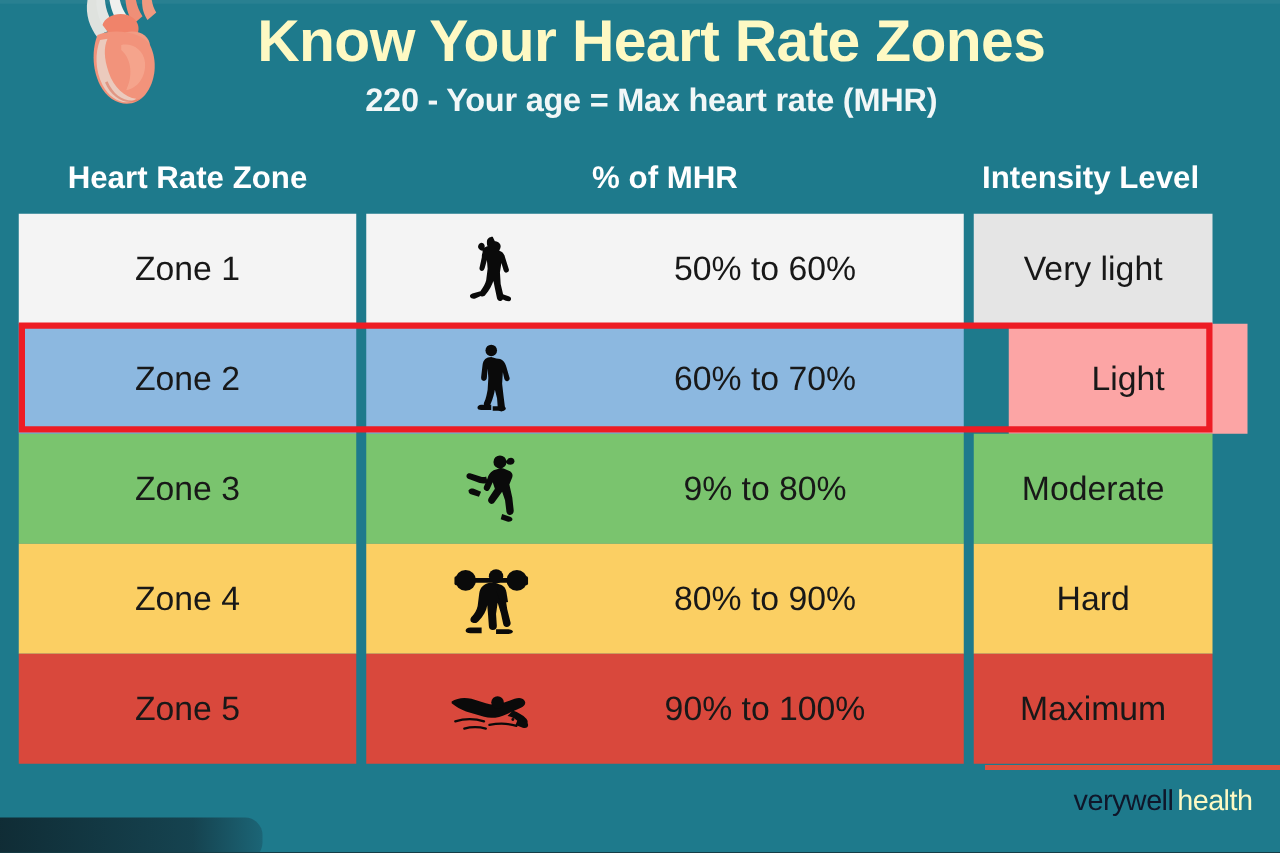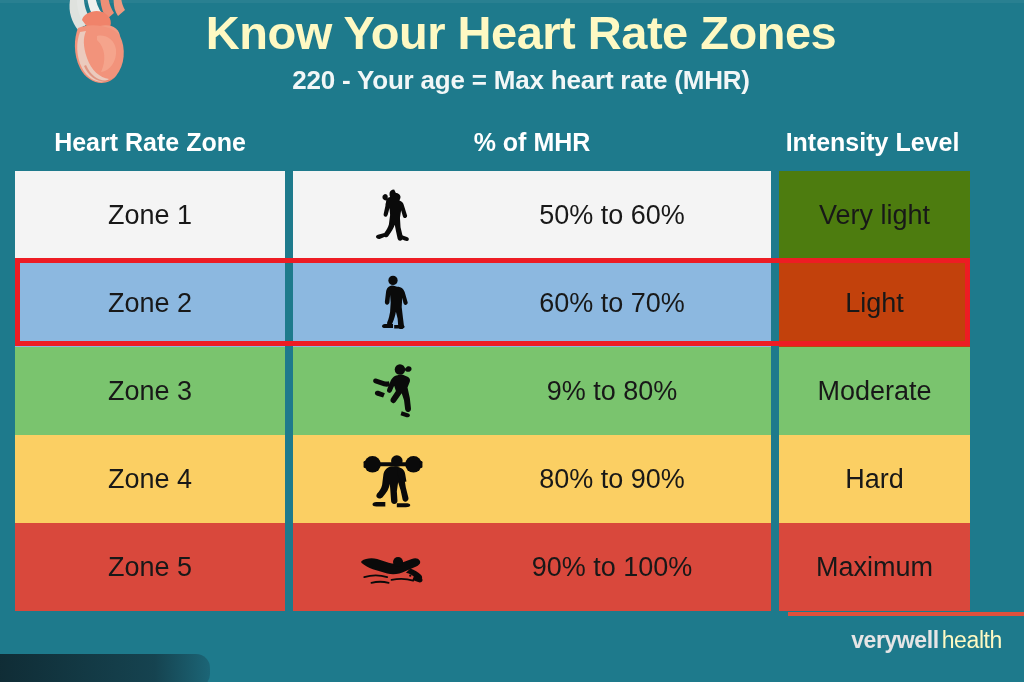--- a/index.html
+++ b/index.html
@@ -140,22 +140,22 @@
   
   #footer-logo {
     position: absolute;
     right: 22px;
     bottom: 28px;
     font-size: 23px;
     letter-spacing: -0.4px;
     white-space: nowrap;
   }
   #logo-verywell {
-    font-weight: bold;
-    color: #e5e5e5;
+    font-weight: normal;
+    color: #0f172a;
   }
   #logo-health {
     font-weight: normal;
     color: #fef9c3;
     margin-left: 3px;
   }
 
   
   #player-bar {
     position: absolute;
@@ -231,38 +231,38 @@
               <g fill="#0a0a0a">
                 <path d="M52 6c-5 0-8 3-8 7 0 2 0 4 1 6-4 1-7 3-7 8v1c-1 2-1 4-1 6l-3 14c-1 3 1 5 3 5 2 0 3-1 4-4l3-11 1 12-2 16c-1 4-4 10-8 15-2 3-1 6 1 7 2 1 5 0 6-2 5-6 9-13 11-19l2 10 3 14c1 3 3 4 6 3 2-1 3-3 3-6l-4-17-1-16 2-13 3 10c1 3 3 4 5 3 2-1 3-3 2-5l-5-16c-1-5-4-8-8-9 1-2 2-4 2-6 0-4-4-7-8-7z"></path>
                 <path d="M36 14c-3 1-5 4-4 7 1 2 3 4 6 4 2-1 3-3 3-6 0-3-2-5-5-5z"></path>
                 <path d="M24 84c-3 1-4 3-3 5 1 2 4 3 7 2l9-4-2-6z"></path>
                 <path d="M74 88c3 1 4 3 3 5-1 2-4 2-7 1l-9-4 2-6z"></path>
               </g>
             </svg>
           </div>
           <div class="mhr-text">50% to 60%</div>
         </div>
-        <div class="cell cell-intensity" style="background: #4d7c0f;">Very light</div>
+        <div class="cell cell-intensity" style="background: #e5e5e5;">Very light</div>
       </div>
       <div class="zone-row" style="top: 88px;">
         <div class="cell cell-zone" style="background: rgb(140, 184, 224);">Zone 2</div>
         <div class="cell cell-mhr" style="background: rgb(140, 184, 224);">
           <div class="icon-holder">
             <svg viewBox="0 0 100 100" width="58" height="58" aria-hidden="true">
               <g fill="#0a0a0a">
                 <circle cx="50" cy="11" r="8"></circle>
                 <path d="M50 20c-7 0-11 4-12 11l-2 17c0 3 1 5 4 5 2 0 4-2 4-5l1-12 1 13-1 16c-1 5-2 12-5 18-1 3 1 6 4 6 2 0 4-1 5-4 3-7 5-14 6-20l3 12 1 13c0 3 2 5 5 5 3 0 5-2 5-5l-2-16-2-17 1-16 2 9c1 3 3 4 5 3 2-1 3-3 2-5l-4-14c-2-8-6-12-14-12z"></path>
                 <path d="M36 86c-3 0-5 2-5 4 0 2 2 3 5 3h14v-7z"></path>
                 <path d="M64 88c4 0 6 1 6 3 0 2-2 3-6 3H52v-6z"></path>
               </g>
             </svg>
           </div>
           <div class="mhr-text">60% to 70%</div>
         </div>
-        <div class="cell cell-intensity" style="background: #c2410c;">Light</div>
+        <div class="cell cell-intensity" style="background: #fca5a5; margin-left: 28px;">Light</div>
       </div>
       <div class="zone-row" style="top: 176px;">
         <div class="cell cell-zone" style="background: rgb(122, 196, 110);">Zone 3</div>
         <div class="cell cell-mhr" style="background: rgb(122, 196, 110);">
           <div class="icon-holder">
             <svg viewBox="0 0 100 100" width="58" height="58" aria-hidden="true">
               <g fill="#0a0a0a">
                 <circle cx="62" cy="13" r="9"></circle>
                 <path d="M74 8c4-2 8 0 8 4 0 3-3 5-6 5-3 0-6-2-6-5z"></path>
                 <path d="M58 23c-7 1-11 6-13 12l-5 12c-1 3 0 5 3 6 2 1 4-1 5-3l4-9 3 9-8 12c-2 3-2 6 1 8 2 2 5 1 7-2l10-14 4 12 2 16c1 3 3 5 6 4 3-1 4-3 4-6l-2-18-4-18 4-10c1-3 0-6-3-8l-9-4c-3-1-5-1-9 1z"></path>

